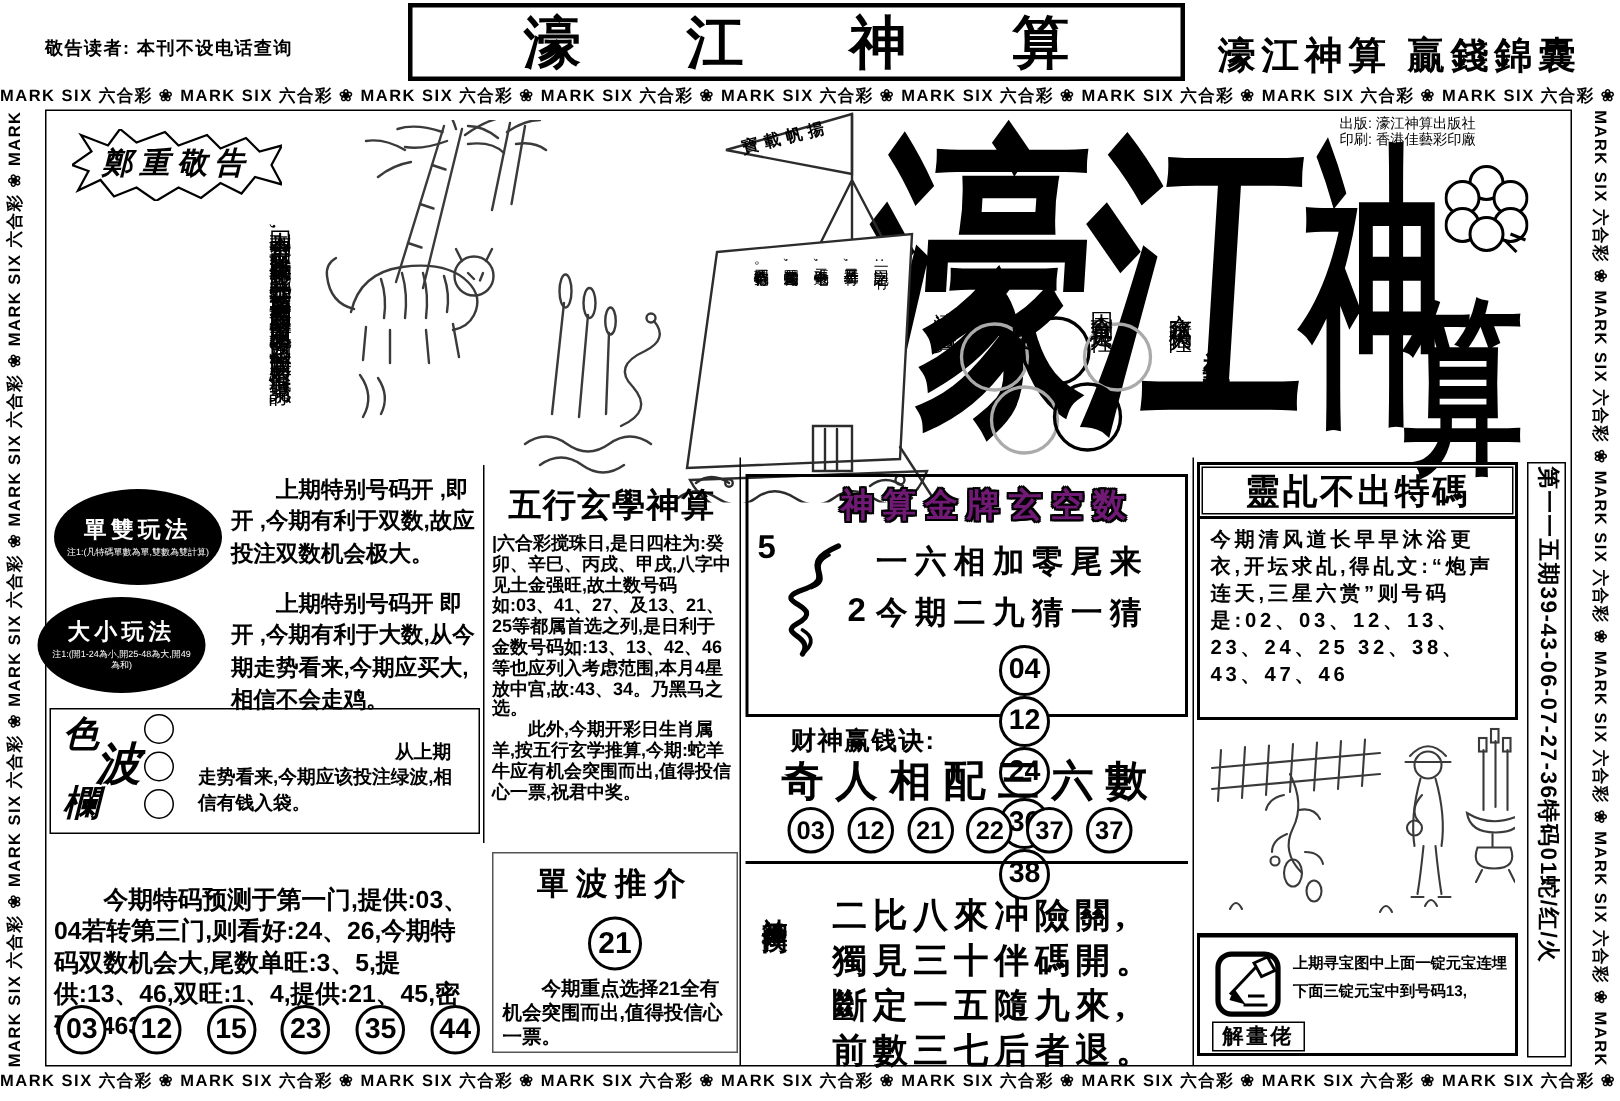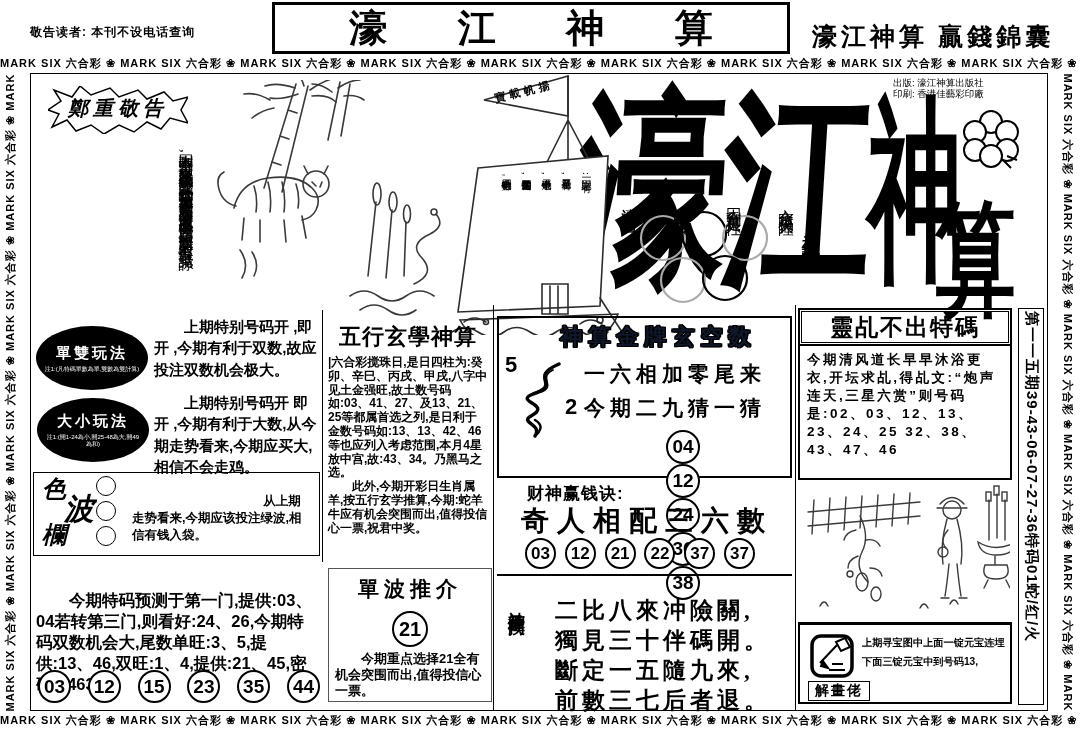--- a/index.html
+++ b/index.html
@@ -6,21 +6,21 @@
   html,body { background:#fff; }
   .page {
     position:relative; width:1080px; height:734px; background:#fff; color:#000;
     font-family:"Liberation Sans", sans-serif; overflow:hidden;
   }
   .abs { position:absolute; }
   .vtext { writing-mode:vertical-rl; }
   .serif { font-family:"Liberation Serif", serif; }
   .bold { font-weight:bold; }
   .hollow {
-    color:#0f172a;
+    color:#701a75;
     text-shadow:-1.3px -1.3px 0 #000, 1.3px -1.3px 0 #000, -1.3px 1.3px 0 #000,
                  1.3px 1.3px 0 #000, -1.3px 0 0 #000, 1.3px 0 0 #000,
                  0 -1.3px 0 #000, 0 1.3px 0 #000;
     padding-left:28px;
   }
   .strip { font-size:11px; font-weight:bold; white-space:nowrap; overflow:hidden; letter-spacing:1px; }
   .oval-badge {
     background:#000; color:#fff; border-radius:50%;
     display:flex; flex-direction:column; align-items:center; justify-content:center; text-align:center;
   }
@@ -154,21 +154,21 @@
        font-style:italic; letter-spacing:5px;">鄭重敬告</div>
   <div class="abs vtext serif" style="left:36px; top:142px; width:160px; height:170px; font-size:15px;
        line-height:1.45; letter-spacing:1px;">因本刊中率奇高,引來無耻之徒盜版翻印,故此,本刊從二零零三年第一百一十四期起改為新版面,若以老版面出現者,均為盜版,改新版面后,有不慣,敬請見諒。</div>
 
   <div class="abs oval-badge" style="left:36px; top:326px; width:112px; height:64px;">
     <span class="oval-title">單雙玩法</span>
     <span class="oval-note">注1:(凡特碼單數為單,雙數為雙計算)</span>
   </div>
   <div class="abs para" style="left:154px; top:316px; width:166px; font-size:15px; line-height:1.42; text-indent:2em;">上期特别号码开  ,即开  ,今期有利于双数,故应投注双数机会极大。</div>
 
-  <div class="abs oval-badge" style="left:37px; top:398px; width:112px; height:64px;">
+  <div class="abs oval-badge" style="left:25px; top:398px; width:112px; height:64px;">
     <span class="oval-title">大小玩法</span>
     <span class="oval-note">注1:(開1-24為小,開25-48為大,開49為和)</span>
   </div>
   <div class="abs para" style="left:154px; top:392px; width:166px; font-size:15px; line-height:1.42; text-indent:2em;">上期特别号码开  即开  ,今期有利于大数,从今期走势看来,今期应买大,相信不会走鸡。</div>
 
   <div class="abs frame" style="left:33px; top:472px; width:287px; height:84px;">
     <span class="abs serif bold" style="left:8px; top:0px; font-size:24px; font-style:italic;">色</span>
     <span class="abs serif bold" style="left:30px; top:16px; font-size:30px; font-style:italic;">波</span>
     <span class="abs serif bold" style="left:8px; top:46px; font-size:24px; font-style:italic;">欄</span>
     <span class="abs" style="left:62px; top:3px;  width:20px; height:20px; border:1.7px solid #000; border-radius:50%;"></span>

